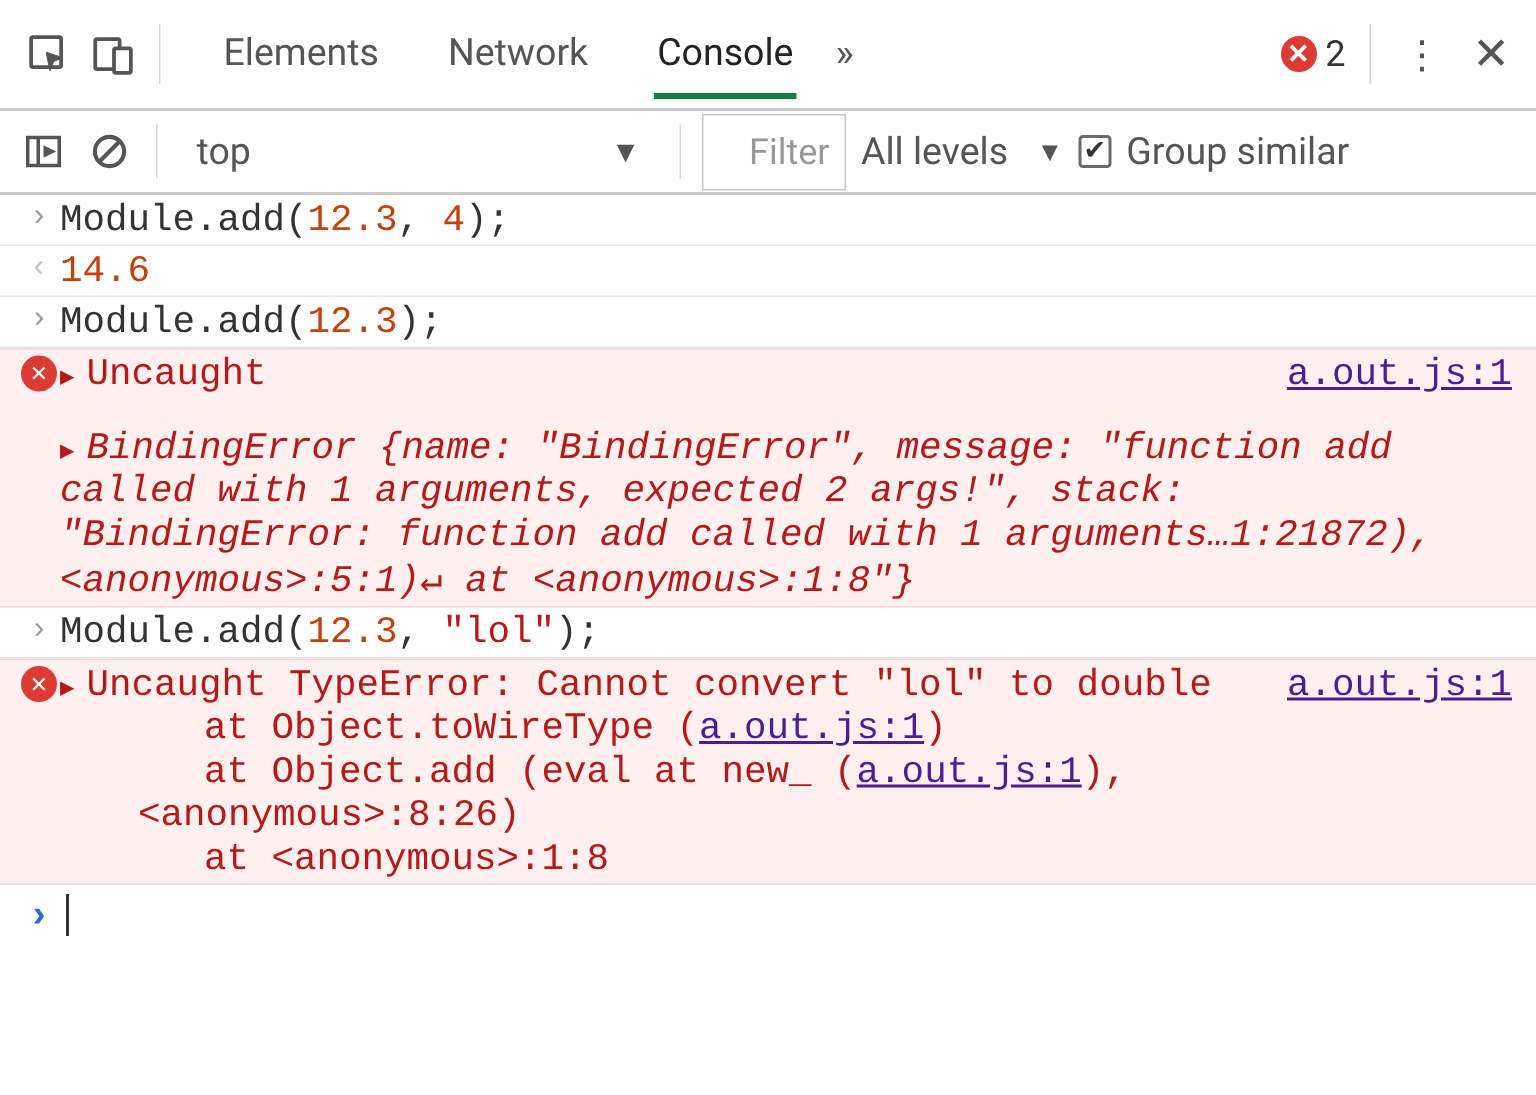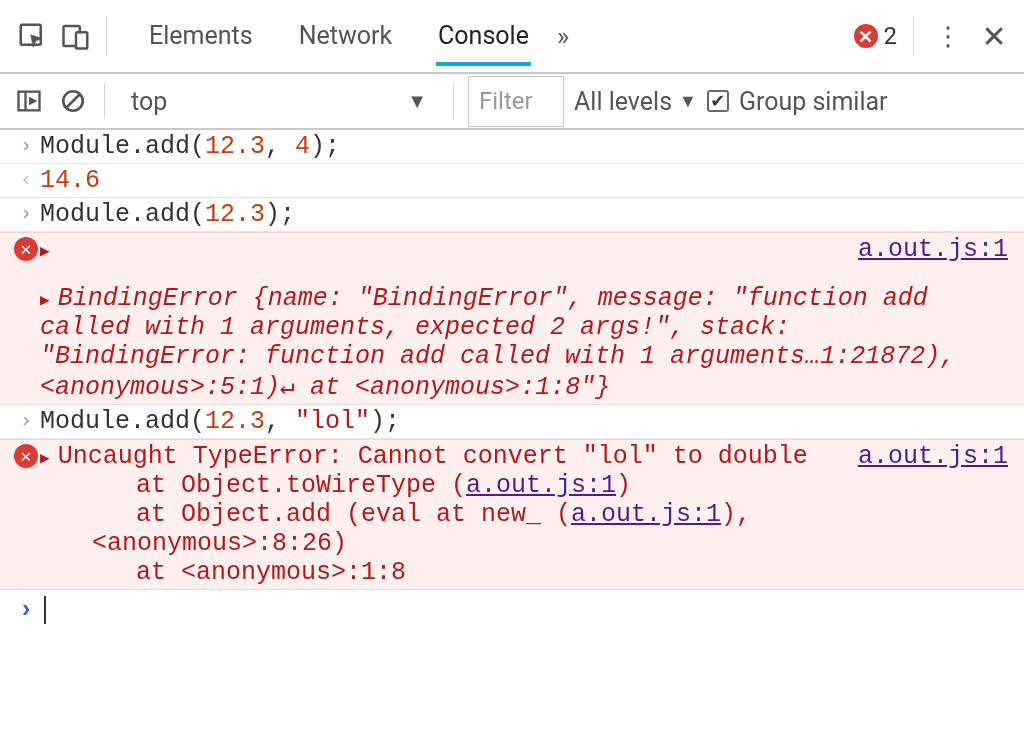--- a/index.html
+++ b/index.html
@@ -22,21 +22,21 @@
     color: #555;
   }
   .tabbar .iconbtn {
     width: 44px; height: 44px;
     display:flex; align-items:center; justify-content:center;
     cursor:pointer;
   }
   .tabbar .sep { width:1px; height:40px; background:#d7d7d7; margin:0 8px; }
   .tabbar .tabs { display:flex; gap: 42px; margin-left: 32px; font-size:25px; color:#555; }
   .tabbar .tab { padding: 14px 2px 12px; cursor:pointer; }
-  .tabbar .tab.active { color:#222; border-bottom: 4px solid #0ea5e9; }
+  .tabbar .tab.active { color:#222; border-bottom: 4px solid #15803d; }
   .tabbar .chev { margin-left: 26px; font-size: 26px; color:#555; cursor:pointer; }
   .tabbar .right { margin-left:auto; display:flex; align-items:center; gap:8px; }
   .badge-err {
     display:flex; align-items:center; gap:6px;
     font-size: 24px; color:#333;
   }
   .red-circle {
     width:24px; height:24px; border-radius:50%;
     background:#db3b32; color:#fff; font-weight:bold;
     display:flex; align-items:center; justify-content:center;
@@ -67,22 +67,23 @@
   .filter {
     height: 51px;
     border: 1px solid #c7c7c7;
     background:#fff;
     padding: 0 10px;
     font-size: 24px;
     color:#999;
     display:flex; align-items:center;
     width: 96px;
     cursor:text;
-  }
-  .levels { display:flex; align-items:center; gap:7px; font-size:25px; cursor:pointer; }
+    justify-content:flex-end;
+  }
+  .levels { display:flex; align-items:center; gap:19px; font-size:25px; cursor:pointer; }
   .levels .tri { font-size:18px; }
   .chk {
     width:22px; height:22px; border:2px solid #6a6a6a; border-radius:3px;
     display:flex; align-items:center; justify-content:center;
     color:#333; font-size:18px; line-height:1;
   }
   .group { display:flex; align-items:center; gap:10px; font-size:25px; cursor:pointer; }
 
   
   .console { font-size: 25px; }
@@ -212,20 +213,21 @@
     <div class="content code"><span>Module.add(</span><span class="tok-num">12.3</span><span>);</span></div>
   </div>
 
   <div class="row error">
     <div class="gutter">
         <span class="err-icon">✕</span>
       </div>
     <div class="content err-body">
       <div class="err-head">
         <span class="disclose">▶</span>
+        <span>Uncaught</span>
         <span class="src-link">a.out.js:1</span>
       </div>
       <div class="err-obj">
         <span class="disclose">▶</span><span class="err-obj-text">BindingError {name: "BindingError", message: "function add called with 1 arguments, expected 2 args!", stack: "BindingError: function add called with 1 arguments…1:21872), &lt;anonymous&gt;:5:1)↵    at &lt;anonymous&gt;:1:8"}</span>
       </div>
     </div>
   </div>
 
   <div class="row">
     <div class="gutter">

